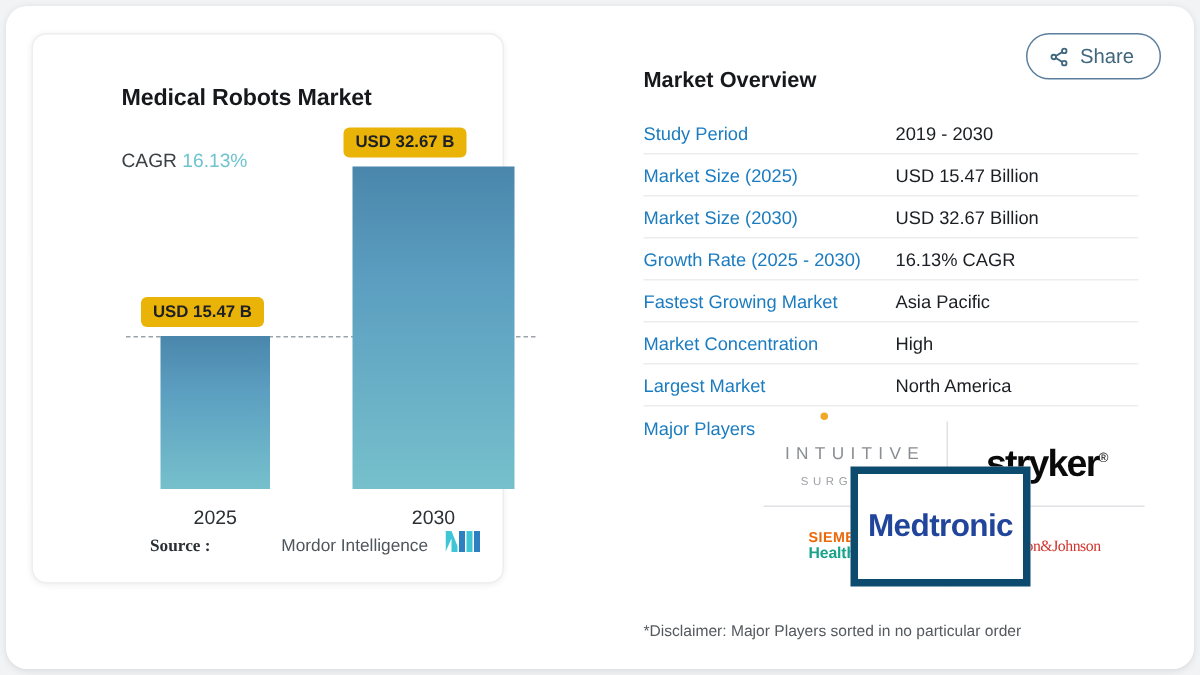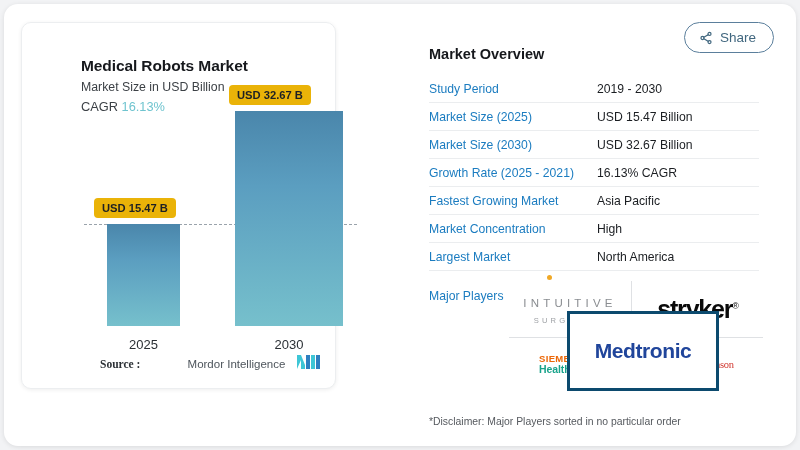--- a/index.html
+++ b/index.html
@@ -112,43 +112,43 @@
   .row {
     display: flex; align-items: center;
     height: 28px;
     border-bottom: 1px solid #ebedef;
     font-size: 12.2px;
   }
   .row:first-of-type { border-top: 1px solid #ebedef; }
   .row .k { width: 168px; color: #1b7cc0; }
   .row .v { color: #1b1e22; }
   .players-label {
-    margin-top: 18px; font-size: 12.2px; color: #1b7cc0;
+    margin-top: 8px; font-size: 12.2px; color: #1b7cc0;
   }
 
   
   .logos {
     position: absolute; left: 497px; top: 277px;
     width: 262px; height: 110px;
   }
   .cell {
     position: absolute;
     display: flex; align-items: center; justify-content: center;
     border: 1px solid #e3e5e8;
   }
   .cell-tl { left: 8px;   top: 0;  width: 123px; height: 56px; border:0; border-right:1px solid #dfe1e4; }
   .cell-tr { left: 131px; top: 0;  width: 131px; height: 56px; border:0; }
   .cell-bl { left: 8px;   top: 56px; width: 123px; height: 54px; border:0; border-top:1px solid #dfe1e4; border-right:1px solid #dfe1e4;}
   .cell-br { left: 131px; top: 56px; width: 131px; height: 54px; border:0; border-top:1px solid #dfe1e4; }
 
   .medtronic-card {
     position: absolute; left: 66px; top: 30px;
-    width: 152px; height: 80px;
+    width: 120px; height: 80px;
     background: #ffffff;
-    border: 3px solid #0c4a6e;
+    border: 5px solid #0c4a6e;
     display: flex; align-items: center; justify-content: center;
   }
   .medtronic-text {
     font-size: 21px; font-weight: bold; color: #20459b;
     letter-spacing: -0.4px;
   }
 
   .intuitive { text-align: center; line-height: 1; }
   .intuitive .i1 {
     font-size: 11.5px; color: #8a8d91; letter-spacing: 4.2px;
@@ -198,21 +198,20 @@
           <circle cx="18" cy="19" r="2.6"></circle>
         <line x1="8.4" y1="10.8" x2="15.6" y2="6.4"></line>
           <line x1="8.4" y1="13.2" x2="15.6" y2="17.6"></line>
       </svg>
     </span>
     <span>Share</span>
   </div>
 
   <div class="chart-card">
     <div class="chart-title">Medical Robots Market</div>
-    <div class="chart-subtitle">Market Size in USD Billion</div>
     <div class="chart-cagr">
       <span>CAGR</span>
       <span class="val">16.13%</span>
     </div>
 
     <div class="plot">
       <div class="dashline" style="top: 106.193px;"></div>
 
       <div class="bar bar-2025" style="height: 101.807px;"></div>
       <div class="bar bar-2030" style="height: 215px;"></div>
@@ -247,21 +246,21 @@
     </div>
     <div class="row">
       <div class="k">Market Size (2025)</div>
       <div class="v">USD 15.47 Billion</div>
     </div>
     <div class="row">
       <div class="k">Market Size (2030)</div>
       <div class="v">USD 32.67 Billion</div>
     </div>
     <div class="row">
-      <div class="k">Growth Rate (2025 - 2021)</div>
+      <div class="k">Growth Rate (2025 - 2030)</div>
       <div class="v">16.13% CAGR</div>
     </div>
     <div class="row">
       <div class="k">Fastest Growing Market</div>
       <div class="v">Asia Pacific</div>
     </div>
     <div class="row">
       <div class="k">Market Concentration</div>
       <div class="v">High</div>
     </div>

